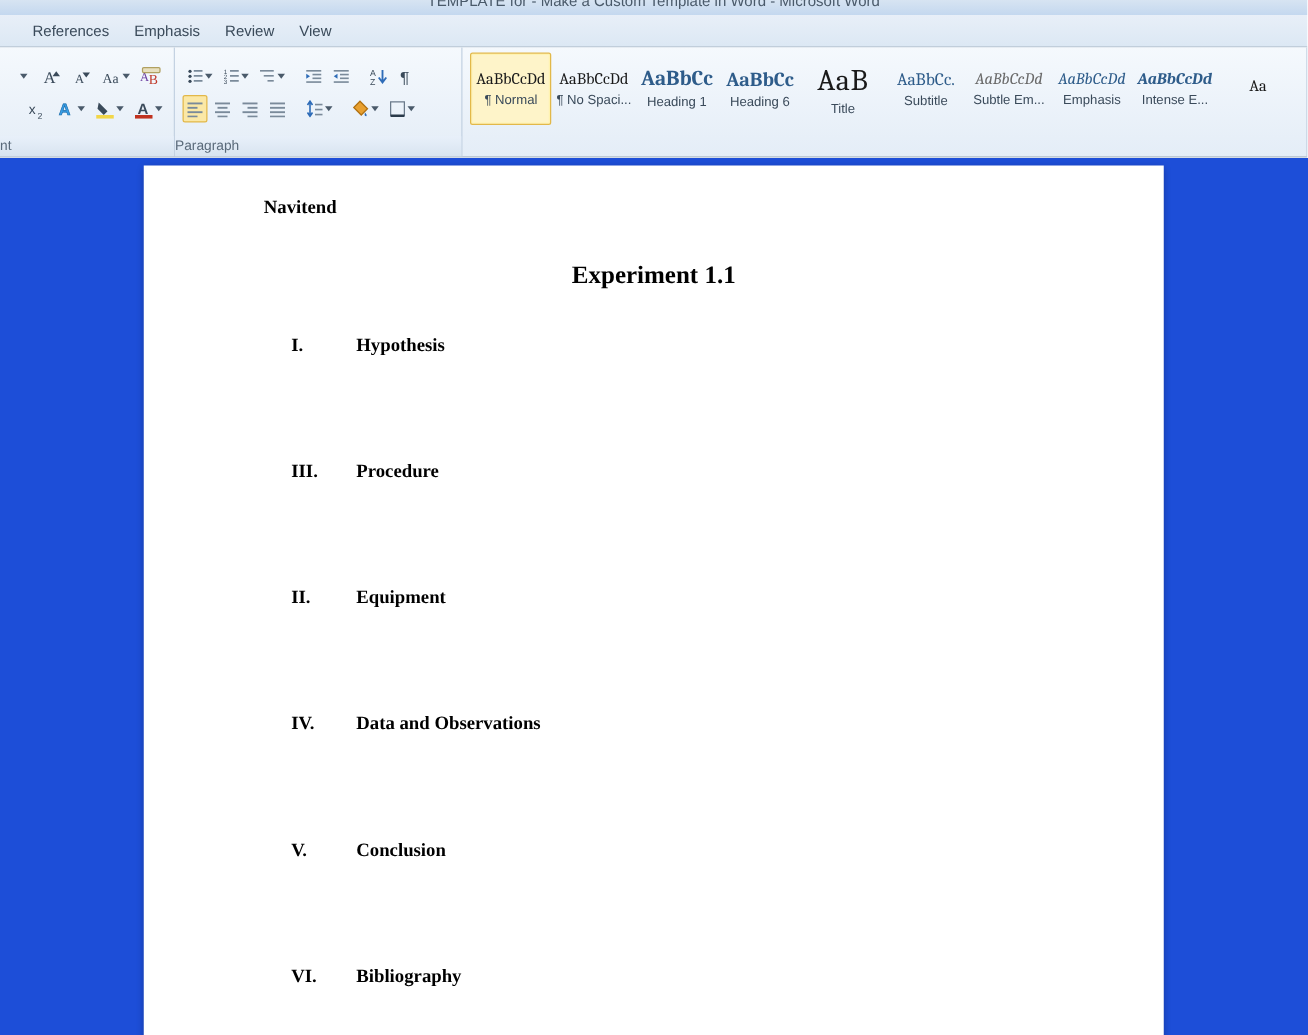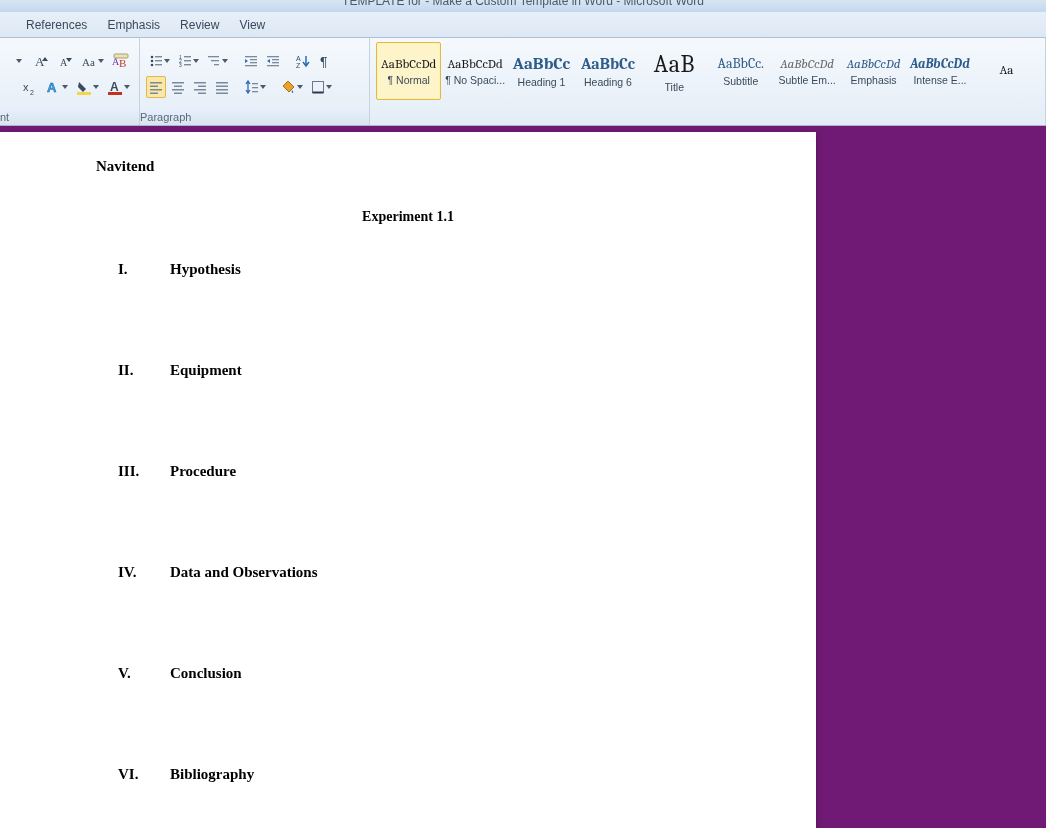--- a/index.html
+++ b/index.html
@@ -47,25 +47,25 @@
   .sp-h1     { font-size: 17px; color: #2e5c8a; font-weight: bold; }
   .sp-h2     { font-size: 16px; color: #2e5c8a; font-weight: bold; }
   .sp-title  { font-size: 24px; color: #1a1a1a; letter-spacing: .5px; }
   .sp-sub    { font-size: 14px; color: #2e5c8a; }
   .sp-subem  { font-size: 13px; color: #6a6a6a; font-style: italic; }
   .sp-emph   { font-size: 13px; color: #2e5c8a; font-style: italic; }
   .sp-int    { font-size: 13px; color: #2e5c8a; font-style: italic; font-weight: bold; }
   .sp-more   { font-size: 13px; }
 
   
-  .workspace { height: calc(828px - 12px - 26px - 88px); background: #701a75; overflow: auto; position: relative; display: flex; }
+  .workspace { height: calc(828px - 12px - 26px - 88px); background: #1d4ed8; overflow: auto; position: relative; display: flex; justify-content: center; }
   .page { width: 816px; min-height: 1056px; background: #fff; margin: 6px 0 24px 0; box-shadow: 0 2px 6px rgba(0,0,0,.3); position: relative; padding: 26px 96px 96px 96px; font-family: "Times New Roman", Cambria, serif; color: #000; }
   .doc-author { font-weight: bold; font-size: 15px; margin-bottom: 34px; }
   .doc-date   { font-weight: bold; font-size: 15px; margin-bottom: 36px; }
-  .doc-title  { font-weight: bold; font-size: 14px; text-align: center; margin-bottom: 36px; }
+  .doc-title  { font-weight: bold; font-size: 20px; text-align: center; margin-bottom: 36px; }
   .outline-item { display: flex; font-weight: bold; font-size: 15px; margin-bottom: 84px; padding-left: 22px; }
   .outline-item:last-child { margin-bottom: 0; }
   .roman { width: 52px; text-align: left; }
   .oi-label { }
   .fill-dark { fill: #3a4a5a; }
   .fill-blue { fill: #2e6cb8; }
   .fill-red  { fill: #c0321f; }
   .fill-yellow { fill: #f2d648; }
   .line-grey { fill: #7a8a9a; }
 </style>
@@ -330,28 +330,28 @@
   <div class="page">
     <div class="doc-author">Navitend</div>
     <div class="doc-title">Experiment 1.1</div>
     <div>
 
     <div class="outline-item">
           <span class="roman">I.</span>
           <span class="oi-label">Hypothesis</span>
         </div>
         <div class="outline-item">
+          <span class="roman">III.</span>
+          <span class="oi-label">Procedure</span>
+        </div>
+        <div class="outline-item">
           <span class="roman">II.</span>
           <span class="oi-label">Equipment</span>
         </div>
         <div class="outline-item">
-          <span class="roman">III.</span>
-          <span class="oi-label">Procedure</span>
-        </div>
-        <div class="outline-item">
           <span class="roman">IV.</span>
           <span class="oi-label">Data and Observations</span>
         </div>
         <div class="outline-item">
           <span class="roman">V.</span>
           <span class="oi-label">Conclusion</span>
         </div>
         <div class="outline-item">
           <span class="roman">VI.</span>
           <span class="oi-label">Bibliography</span>

